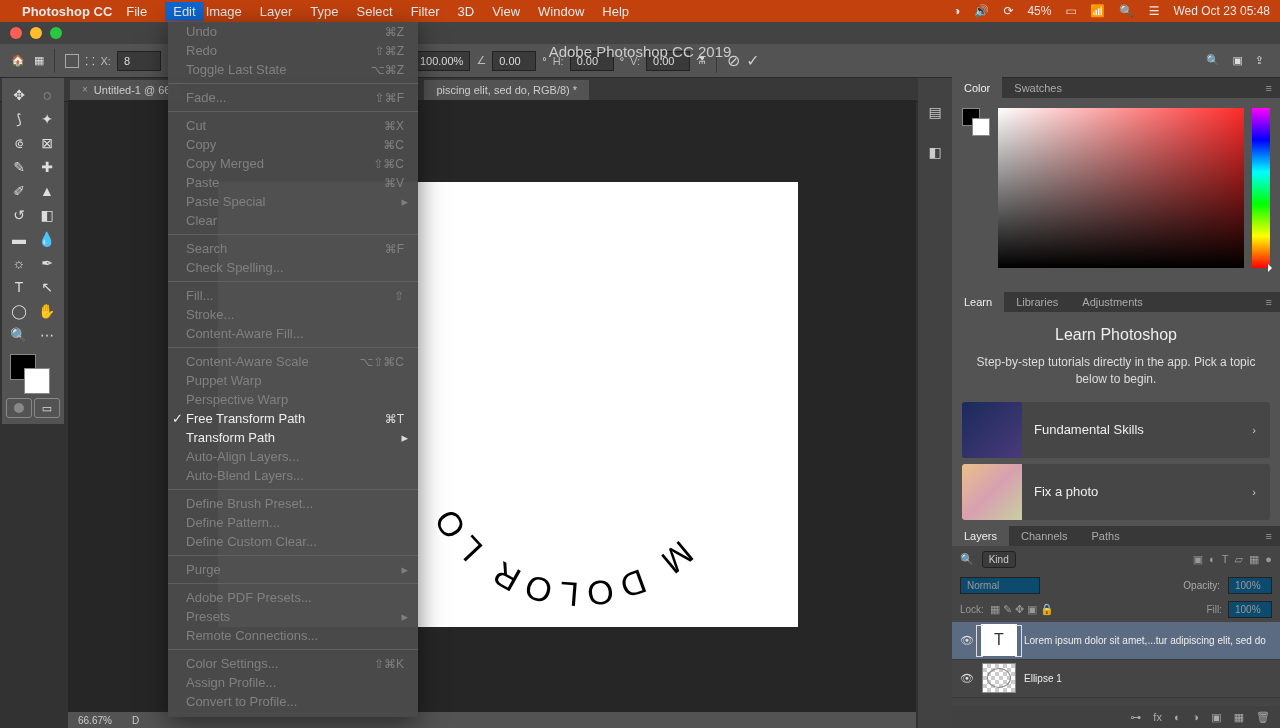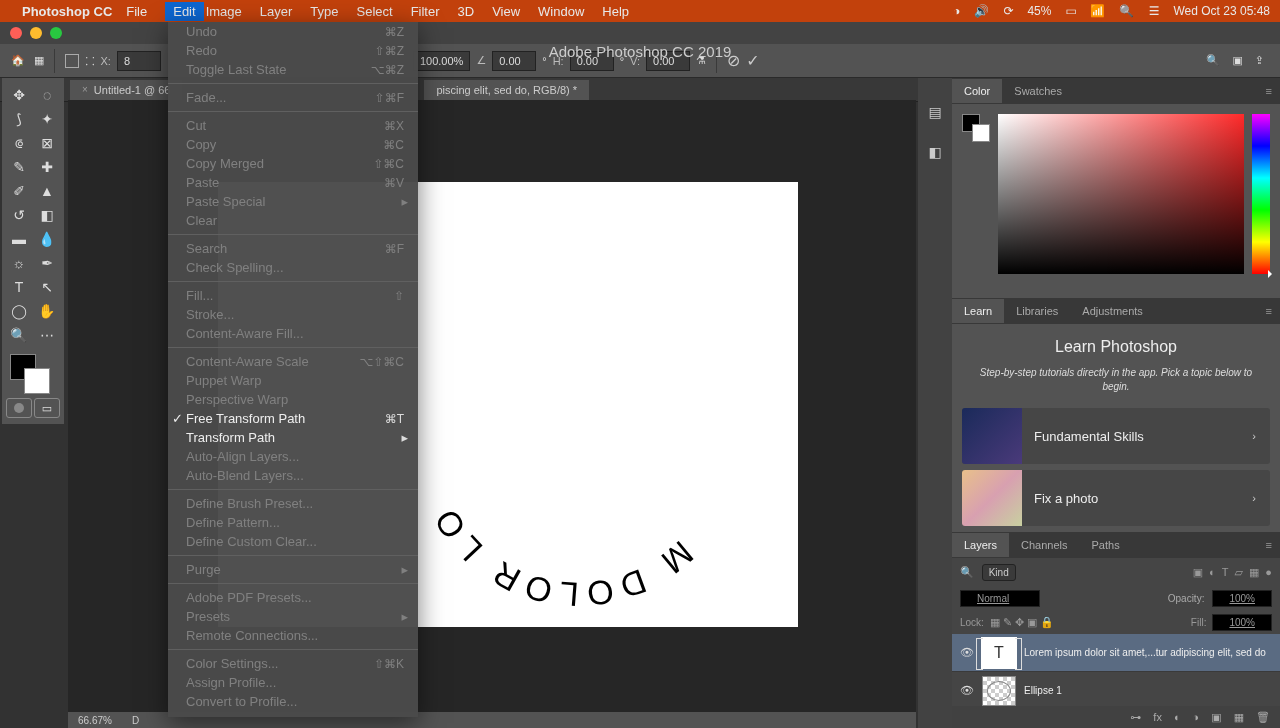--- a/index.html
+++ b/index.html
@@ -53,53 +53,53 @@
 
 
 .status { position:absolute; left:68px; bottom:0; right:364px; height:16px; background:#535353; color:#ccc; font-size:10px; display:flex; align-items:center; padding:0 10px; gap:20px; }
 
 
 .ministrip { position:absolute; right:328px; top:78px; width:34px; bottom:0; background:#424242; display:flex; flex-direction:column; align-items:center; padding-top:24px; gap:20px; }
 .ministrip .i { width:20px;height:20px; color:#ccc; display:flex; align-items:center; justify-content:center; font-size:14px; }
 
 
 .panels { position:absolute; right:0; top:78px; width:328px; bottom:0; background:#535353; display:flex; flex-direction:column; }
-.panel-tabs { height:26px; background:#383838; display:flex; align-items:center; }
+.panel-tabs { height:20px; background:#383838; display:flex; align-items:center; }
 .ptab { padding:6px 12px; color:#aaa; font-size:11px; }
 .ptab.on { background:#535353; color:#eee; }
 .ptab-menu { margin-left:auto; padding:0 8px; color:#999; }
 
 
 .colorpanel { height:194px; background:#535353; padding:10px; display:flex; gap:8px; position:relative; }
 .colorpanel .mini { width:28px; position:relative; }
 .colorpanel .mini .fg{position:absolute;left:0;top:0;width:18px;height:18px;background:#000;border:1px solid #888;}
 .colorpanel .mini .bg{position:absolute;left:10px;top:10px;width:18px;height:18px;background:#fff;border:1px solid #888;}
 .colorpanel .grad { flex:1; height:160px; background:linear-gradient(to bottom, rgba(0,0,0,0), #000), linear-gradient(to right,#fff,#ff2a2a); position:relative; }
 .colorpanel .hue { width:18px; height:160px; background:linear-gradient(to bottom,#f0f,#00f,#0ff,#0f0,#ff0,#f00); position:relative; }
 .colorpanel .hue::after{content:"";position:absolute;right:-6px;bottom:-4px;border:4px solid transparent;border-left-color:#fff;}
 
 
 .learn { flex:0 0 auto; background:#535353; }
 .learn .body { padding:14px 20px; text-align:center; color:#eee; }
 .learn h3 { font-size:16px; font-weight:400; margin-bottom:10px; }
-.learn p { font-size:10px; color:#ddd; line-height:1.4;font-style:italic; }
+.learn p { font-size:12px; color:#ddd; line-height:1.4; }
 .cards { padding:0 10px; }
 .card { height:56px; background:#464646; margin-bottom:6px; display:flex; align-items:center; border-radius:3px; overflow:hidden; }
 .card .thumb { width:60px; height:100%; background:linear-gradient(135deg,#1a2a5a,#4a3a7a); }
 .card .thumb.t2 { background:linear-gradient(135deg,#e8c08a,#d8a0b0,#c8d0a0); }
 .card .lbl { flex:1; padding:0 12px; font-size:13px; color:#eee; }
 .card .chev { padding:0 14px; color:#ccc; }
 
 
 .layersP { flex:1; background:#454545; display:flex; flex-direction:column; min-height:0; }
 .layersP .row1 { height:28px; display:flex; align-items:center; padding:0 8px; gap:8px; background:#454545; }
 .layersP .kind { background:#3a3a3a; border:1px solid #222; padding:2px 6px; font-size:10px; color:#ccc; border-radius:3px; }
 .layersP .filters { margin-left:auto; display:flex; gap:6px; color:#999; font-size:11px; }
 .layersP .row2 { height:24px; display:flex; align-items:center; padding:0 8px; gap:8px; font-size:10px; color:#aaa; }
-.layersP .drop { background:#000000; border:1px solid #222; padding:2px 16px; min-width:80px; color:#999;text-decoration:underline; }
+.layersP .drop { background:#0c4a6e; border:1px solid #222; padding:2px 6px; min-width:80px; color:#999; }
 .layersP .row3 { height:24px; display:flex; align-items:center; padding:0 8px; gap:6px; font-size:10px; color:#999; }
 .layersP .locks span{font-size:11px;}
 .layersP .list { flex:1; overflow:auto; }
 .layer { height:38px; display:flex; align-items:center; padding:0 8px; gap:8px; border-bottom:1px solid #3a3a3a; }
 .layer.sel { background:#5a6b82; }
 .layer .eye { width:14px; color:#ddd; }
 .layer .th { width:34px; height:30px; background:#fff; border:1px solid #888; display:flex; align-items:center; justify-content:center; font-size:16px; color:#333; }
 .layer .th.trans { background:repeating-conic-gradient(#ccc 0 25%,#fff 0 50%) 0 0/8px 8px; position:relative; }
 .layer .th.trans::after{content:"";position:absolute;inset:4px;border:1px solid #888;border-radius:50%;}
 .layer .nm { font-size:10px; color:#eee; white-space:nowrap; overflow:hidden; text-overflow:ellipsis; flex:1; }

